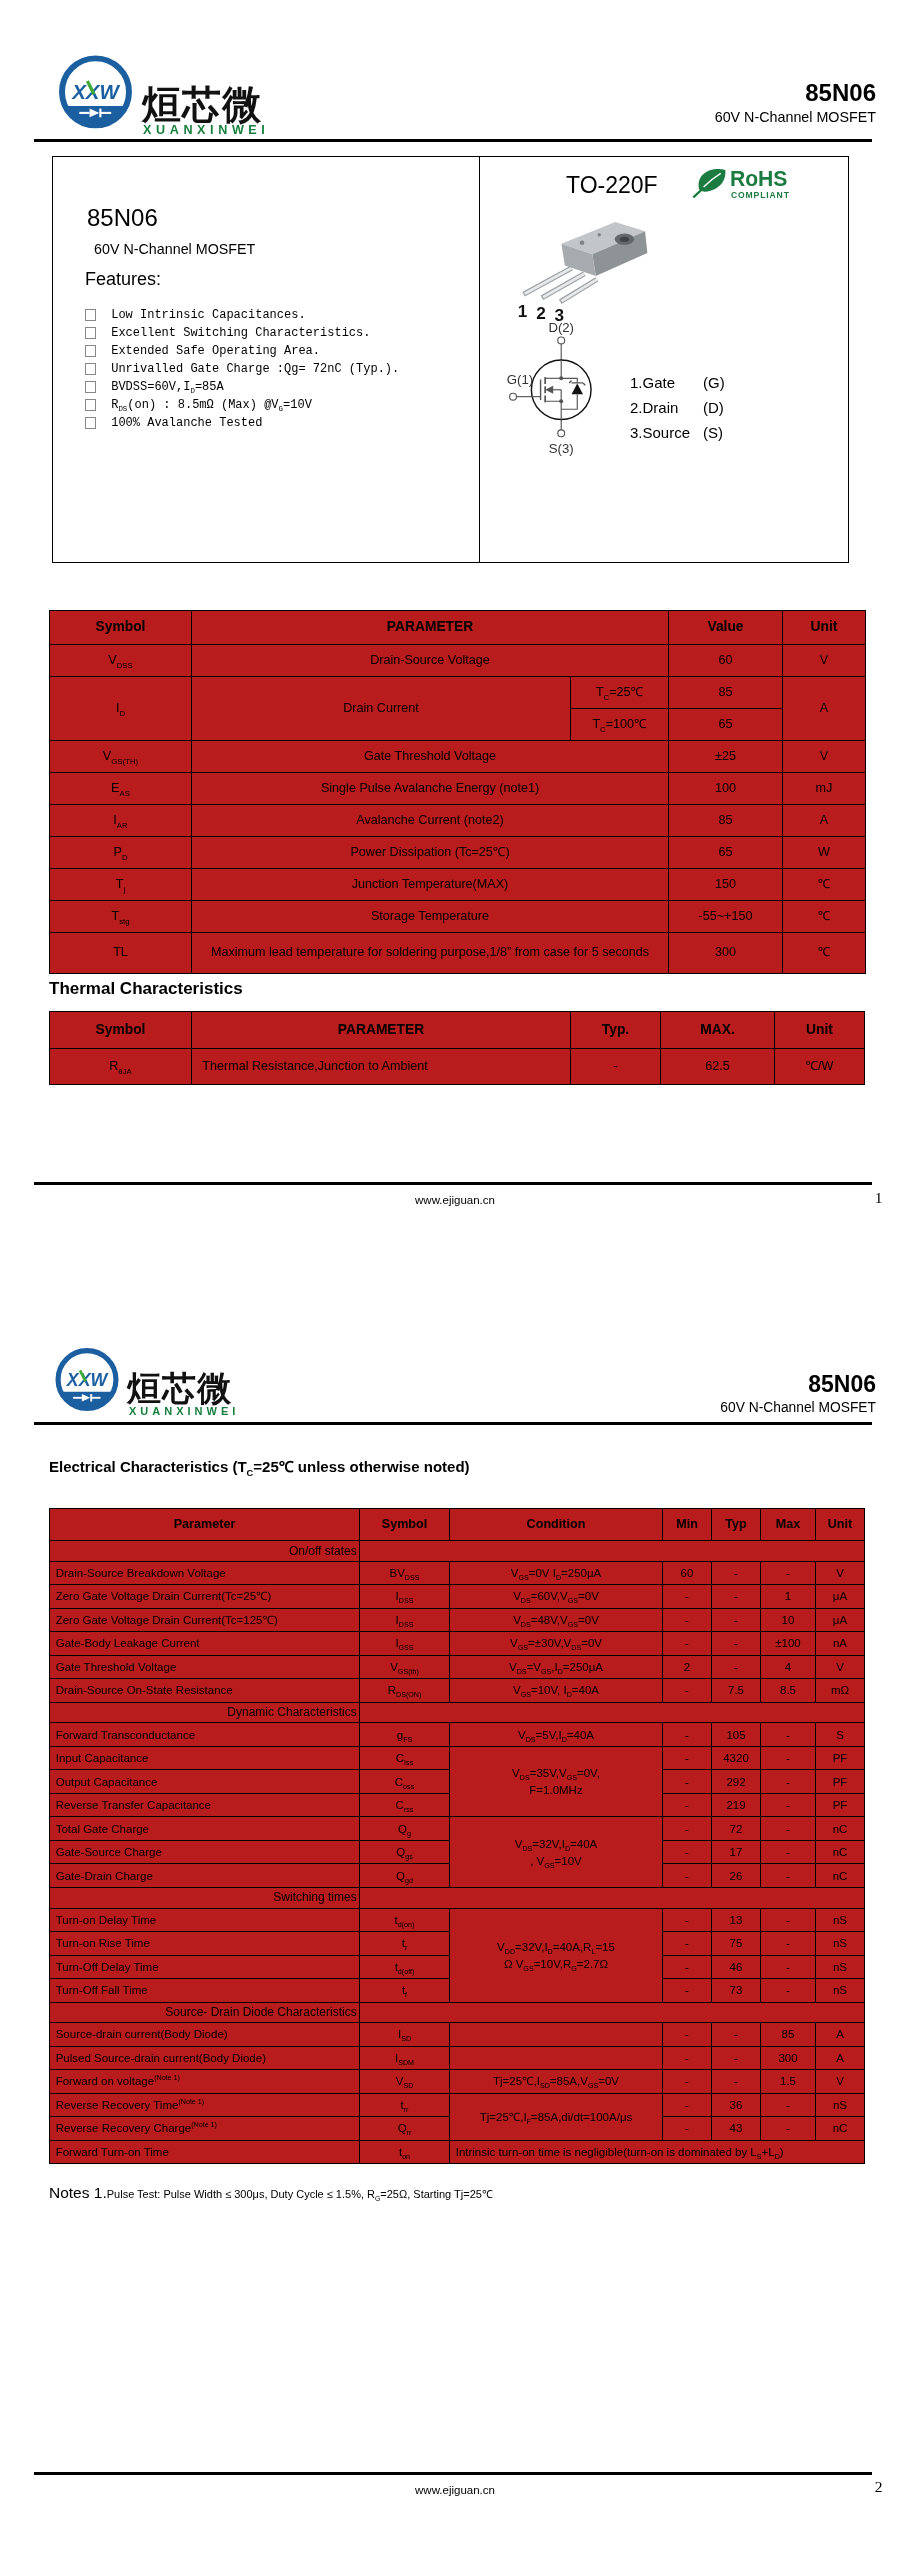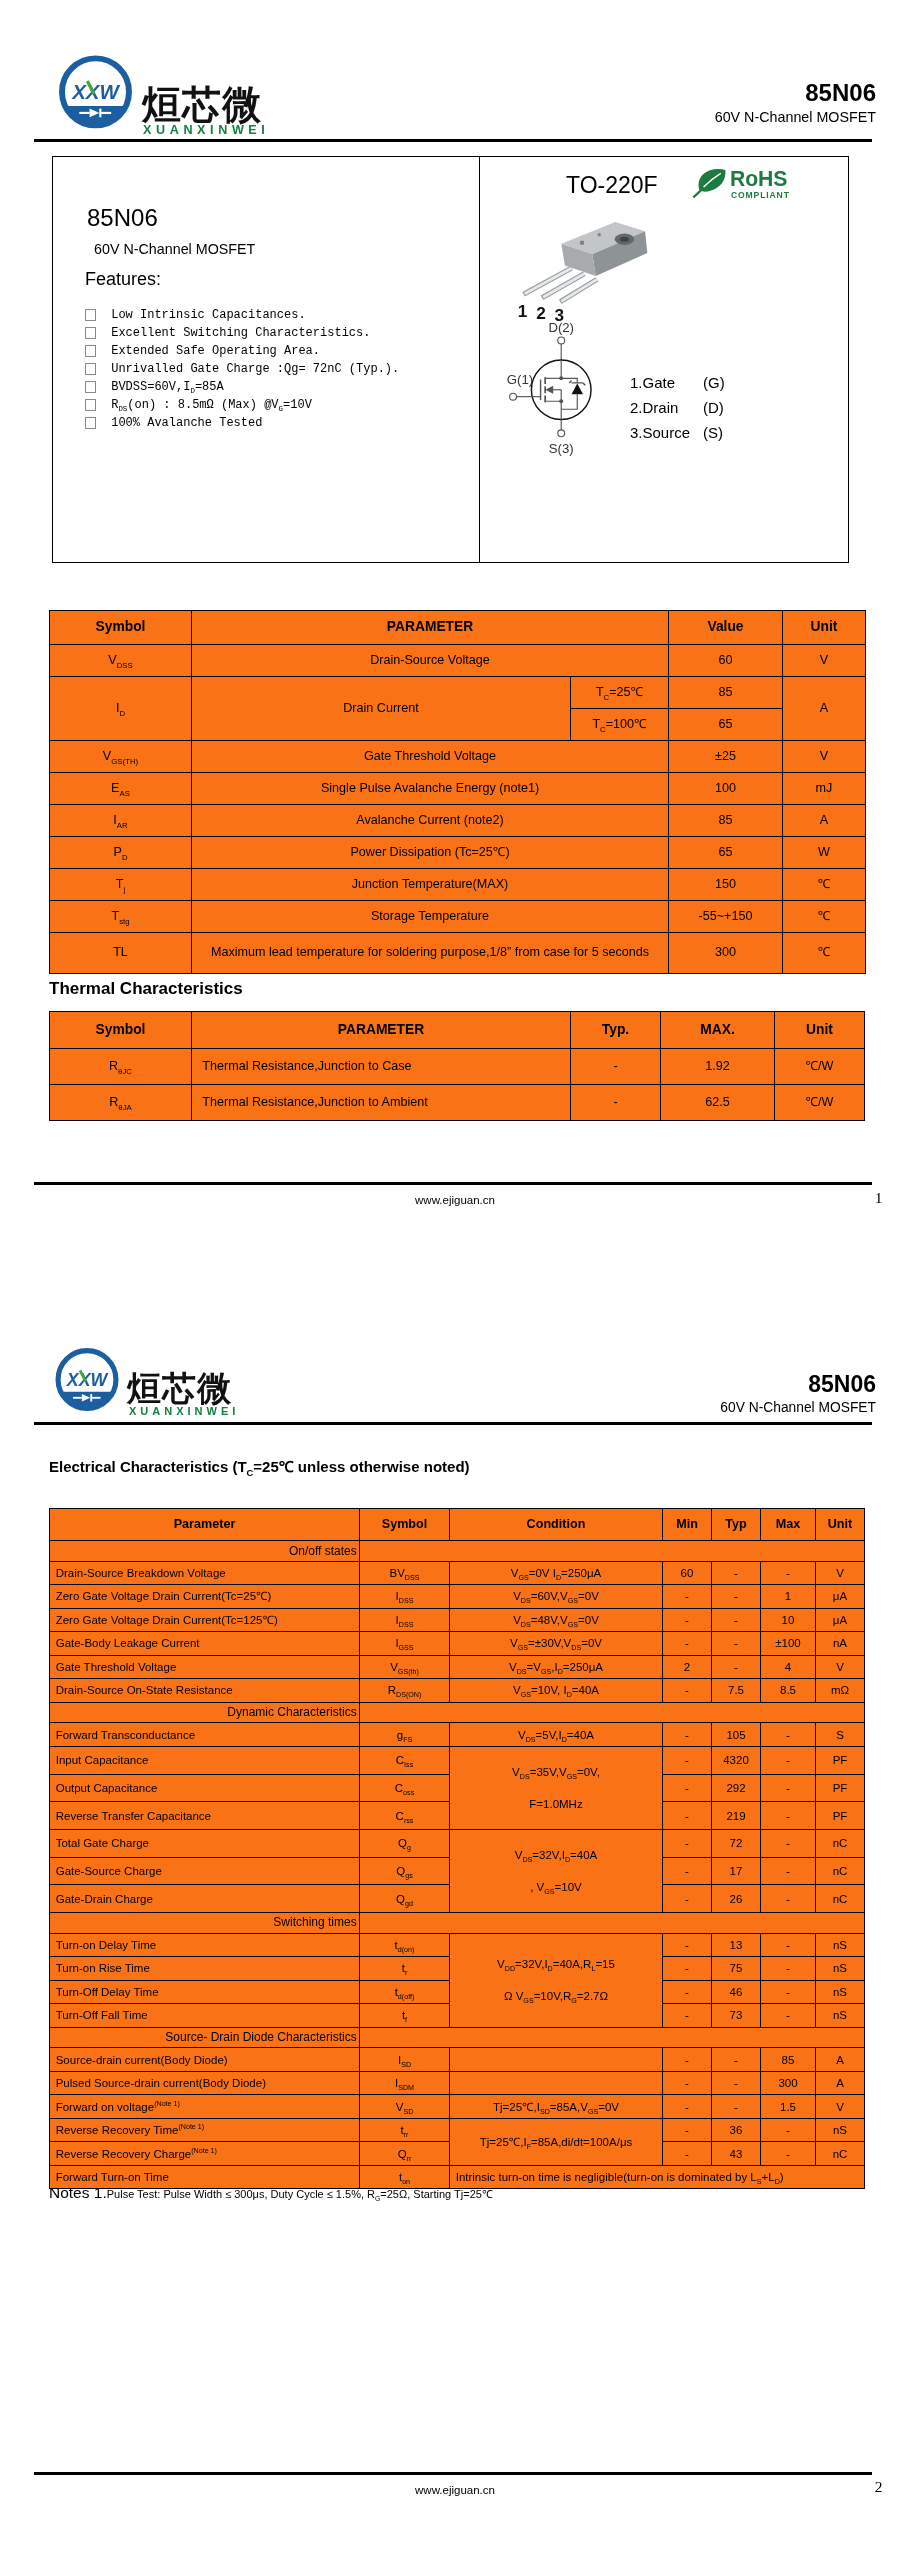--- a/index.html
+++ b/index.html
@@ -34,40 +34,40 @@
   .legend-t{width:73px;}
 
   
   .sec-title{position:absolute;left:49px;font-weight:bold;}
   .abs-title{top:610px;font-size:14.3px;}
   .abs-title .note{font-size:11px;}
   .thermal-title{top:979px;font-size:17px;}
   .elec-title{top:142px;font-size:15px;}
 
   
-  table.t{position:absolute;border-collapse:collapse;table-layout:fixed;border:1.7px solid #000;background:#f97316;}
+  table.t{position:absolute;border-collapse:collapse;table-layout:fixed;border:1.7px solid #000;background:#b91c1c;}
   table.t td{border:1.1px solid #000;text-align:center;vertical-align:middle;padding:0 2.3px;line-height:1.22;overflow:hidden;}
   table.abs-t td{font-size:12.6px;}
   table.abs-t tr{height:32px;}
   table.abs-t tr.h{height:34px;}
   table.abs-t tr.h td{font-weight:bold;font-size:13.8px;}
   table.abs-t tr.tl{height:41px;}
   table.th-t td{font-size:12.6px;}
   table.th-t tr{height:36px;}
   table.th-t tr.h{height:37px;}
   table.th-t tr.h td{font-weight:bold;font-size:13.8px;}
   table.th-t td.pl{text-align:left;padding-left:10.3px;}
   table.elec-t td{font-size:11.5px;}
   table.elec-t tr{height:23.5px;}
   table.elec-t tr.h{height:32px;}
   table.elec-t tr.h td{font-weight:bold;font-size:12.6px;}
   table.elec-t tr.sec{height:20.7px;}
   table.elec-t tr.sec td.secb{font-weight:normal;font-size:12px;text-align:right;padding-left:4.6px;}
   table.elec-t td.pl{text-align:left;padding-left:5.7px;}
-  .condm div{margin:18px 0;}
+  .condm div{margin:3px 0;}
 
   
   .notes{position:absolute;left:49px;font-size:11px;}
   .notes .nlabel{font-size:15.5px;}
   .foot-url{position:absolute;left:0;width:910px;text-align:center;font-size:11.5px;}
   .foot-no{position:absolute;right:27.5px;font-size:15.5px;font-family:"Liberation Serif",serif;}
 </style>
 </head>
 <body>
 
@@ -295,27 +295,20 @@
       </colgroup>
     <tbody>
         <tr class="h">
       <td>Symbol</td>
       <td>PARAMETER</td>
       <td>Typ.</td>
       <td>MAX.</td>
       <td>Unit</td>
     </tr>
     <tr>
-      <td>R<sub>θJC</sub></td>
-      <td class="pl">Thermal Resistance,Junction to Case</td>
-      <td>-</td>
-      <td>1.92</td>
-      <td>℃/W</td>
-    </tr>
-    <tr>
       <td>R<sub>θJA</sub></td>
       <td class="pl">Thermal Resistance,Junction to Ambient</td>
       <td>-</td>
       <td>62.5</td>
       <td>℃/W</td>
     </tr>
   </tbody>
     </table>
 
   <div class="rule" style="left:34px;top:1182px;width:838px;"></div>

